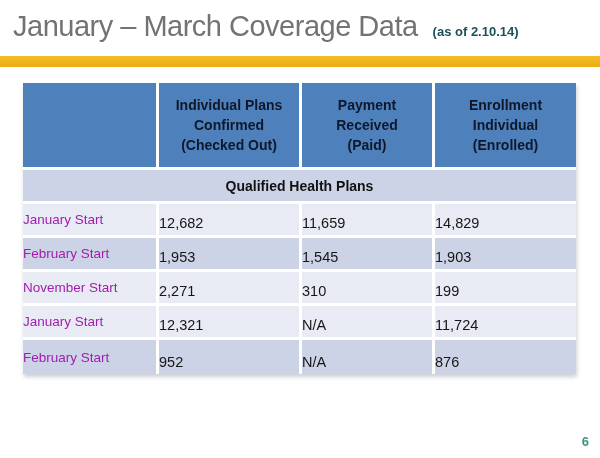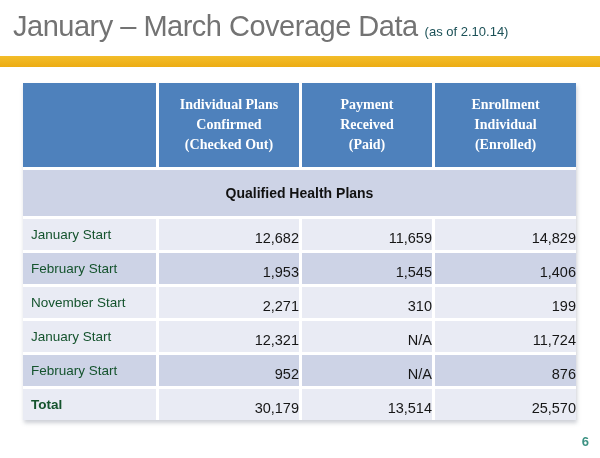--- a/index.html
+++ b/index.html
@@ -23,23 +23,23 @@
   }
   .slide-title {
     font-size: 29px;
     font-weight: normal;
     color: #737373;
     letter-spacing: -0.5px;
     display: inline;
   }
   .title-suffix {
     font-size: 13px;
-    font-weight: normal;
+    font-weight: bold;
     color: #1c5157;
-    margin-left: 7px;
+    margin-left: 15px;
   }
 
   
   .accent-bar {
     position: absolute;
     top: 56px;
     left: 0;
     width: 600px;
     height: 11px;
     background: linear-gradient(#f3bd2a, #ecac13);
@@ -63,60 +63,58 @@
     box-sizing: border-box;
     border-right: 3px solid #ffffff;
     border-bottom: 3px solid #ffffff;
   }
   .coverage th:last-child, .coverage td:last-child { border-right: none; }
   .coverage tr:last-child td { border-bottom: none; }
 
   .coverage th.col-header {
     height: 87px;
     background: #4e81bc;
-    color: #ffffff;
+    color: #0f172a;
     font-weight: bold;
     font-size: 14px;
     line-height: 1.45;
     text-align: center;
     vertical-align: middle;
     white-space: pre-line;
     padding: 2px 4px;
-    font-family: Liberation Serif, serif;
   }
 
   .coverage td.section-cell {
-    height: 49px;
+    height: 34px;
     background: #cdd3e6;
     font-weight: bold;
     font-size: 14px;
     color: #111111;
     text-align: center;
     vertical-align: middle;
     border-right: none;
   }
 
   .coverage tr.band-light td { background: #e9ebf4; }
   .coverage tr.band-dark td  { background: #cdd3e6; }
 
   .coverage td.label-cell {
     height: 34px;
     font-size: 13.5px;
-    color: #14532d;
+    color: #a21caf;
     vertical-align: middle;
-    padding-left: 8px;
   }
   .coverage tr.total-row td.label-cell { font-weight: bold; }
   .coverage tr.total-row td { height: 31px; }
 
   .coverage td.num-cell {
     height: 34px;
     font-size: 14.5px;
     color: #161616;
-    text-align: right;
+    text-align: left;
     vertical-align: bottom;
     padding-bottom: 4px;
   }
 
   
   .page-number {
     position: absolute;
     right: 11px;
     bottom: 9px;
     font-size: 13px;
@@ -164,45 +162,39 @@
         <tr class="band-light">
           <td class="label-cell">January Start</td>
           <td class="num-cell">12,682</td>
           <td class="num-cell">11,659</td>
           <td class="num-cell">14,829</td>
         </tr>
         <tr class="band-dark">
           <td class="label-cell">February Start</td>
           <td class="num-cell">1,953</td>
           <td class="num-cell">1,545</td>
-          <td class="num-cell">1,406</td>
+          <td class="num-cell">1,903</td>
         </tr>
         <tr class="band-light">
           <td class="label-cell">November Start</td>
           <td class="num-cell">2,271</td>
           <td class="num-cell">310</td>
           <td class="num-cell">199</td>
         </tr>
         <tr class="band-light">
           <td class="label-cell">January Start</td>
           <td class="num-cell">12,321</td>
           <td class="num-cell">N/A</td>
           <td class="num-cell">11,724</td>
         </tr>
         <tr class="band-dark">
           <td class="label-cell">February Start</td>
           <td class="num-cell">952</td>
           <td class="num-cell">N/A</td>
           <td class="num-cell">876</td>
         </tr>
-        <tr class="band-light total-row">
-          <td class="label-cell">Total</td>
-          <td class="num-cell">30,179</td>
-          <td class="num-cell">13,514</td>
-          <td class="num-cell">25,570</td>
-        </tr>
       </tbody>
     </table>
   </div>
 
   <div class="page-number">6</div>
 
 </div>
 
 </body></html>

